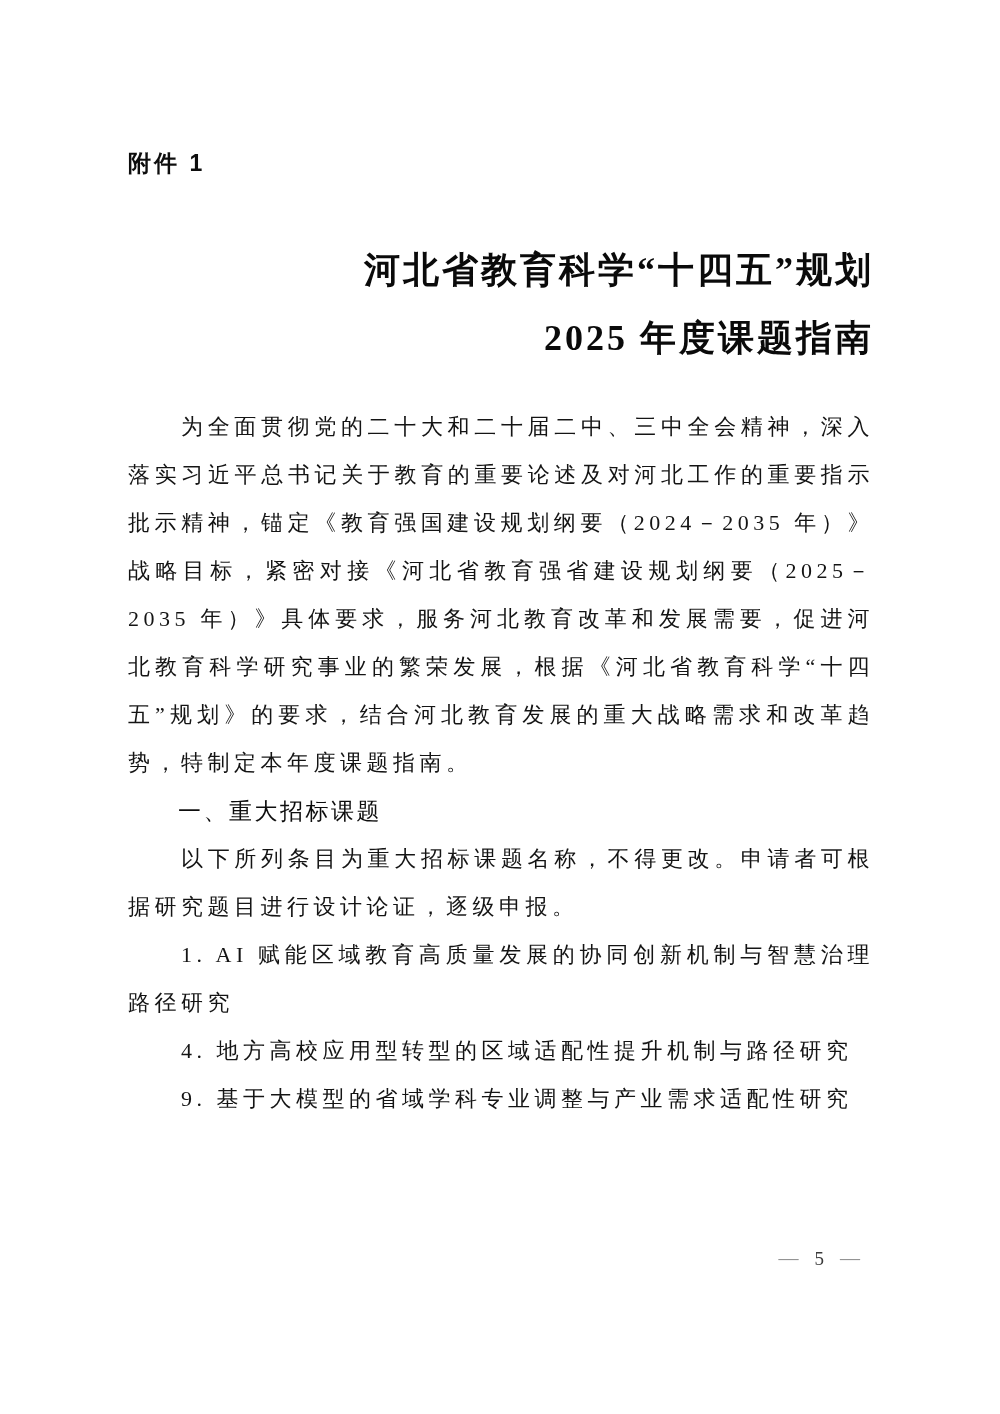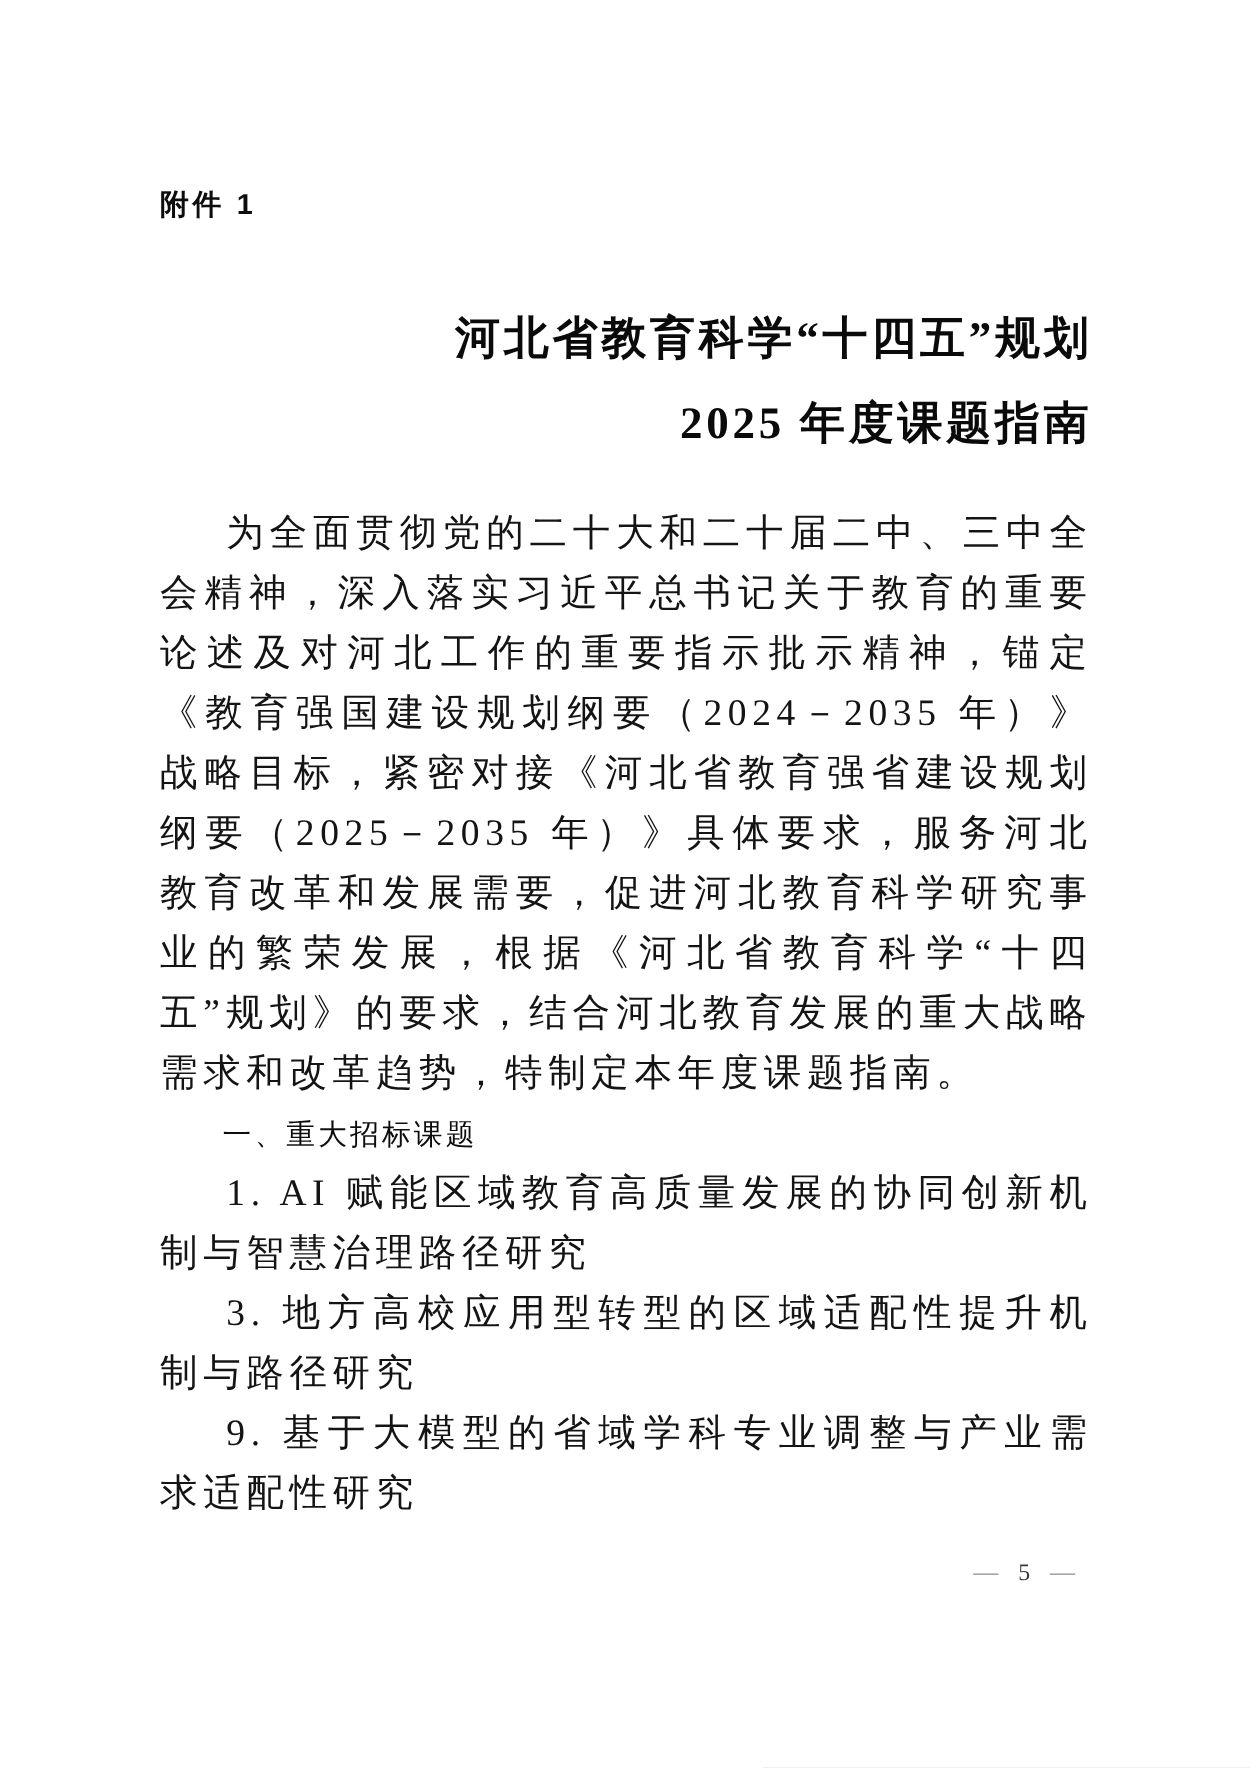--- a/index.html
+++ b/index.html
@@ -35,21 +35,21 @@
     font-family: "Liberation Serif", serif;
     font-weight: 700;
     font-size: 36px;
     letter-spacing: 3px;
     line-height: 1.25;
     color: #0a0a0a;
   }
   .title1 { margin-top: 70px; }
   .title2 { margin-top: 23px; }
   .body-text {
-    font-size: 30px;
+    font-size: 22px;
     letter-spacing: 4.5px;
     line-height: 48px;
     text-align: justify;
     color: #141414;
   }
   .intro {
     margin-top: 42px;
     text-indent: 53px;
   }
   .sec-heading {
@@ -94,25 +94,26 @@
     <div class="attachment">附件 1</div>
 
     <div class="title title1">河北省教育科学“十四五”规划</div>
 
     <div class="title title2">2025 年度课题指南</div>
 
     <p class="body-text intro">为全面贯彻党的二十大和二十届二中、三中全会精神，深入落实习近平总书记关于教育的重要论述及对河北工作的重要指示批示精神，锚定《教育强国建设规划纲要（2024－2035 年）》战略目标，紧密对接《河北省教育强省建设规划纲要（2025－2035 年）》具体要求，服务河北教育改革和发展需要，促进河北教育科学研究事业的繁荣发展，根据《河北省教育科学“十四五”规划》的要求，结合河北教育发展的重大战略需求和改革趋势，特制定本年度课题指南。</p>
 
     <h2 class="sec-heading">一、重大招标课题</h2>
 
+    <p class="body-text note">以下所列条目为重大招标课题名称，不得更改。申请者可根据研究题目进行设计论证，逐级申报。</p>
 
     <p class="body-text topic-item">1. AI 赋能区域教育高质量发展的协同创新机制与智慧治理路径研究</p>
 
 
-    <p class="body-text topic-item">3. 地方高校应用型转型的区域适配性提升机制与路径研究</p>
+    <p class="body-text topic-item">4. 地方高校应用型转型的区域适配性提升机制与路径研究</p>
 
     <p class="body-text topic-item">9. 基于大模型的省域学科专业调整与产业需求适配性研究</p>
 
   </div>
 
   <div class="footer">
     <span class="dash">—</span><span class="pagenum">5</span><span class="dash">—</span>
   </div>
 </div>
 

